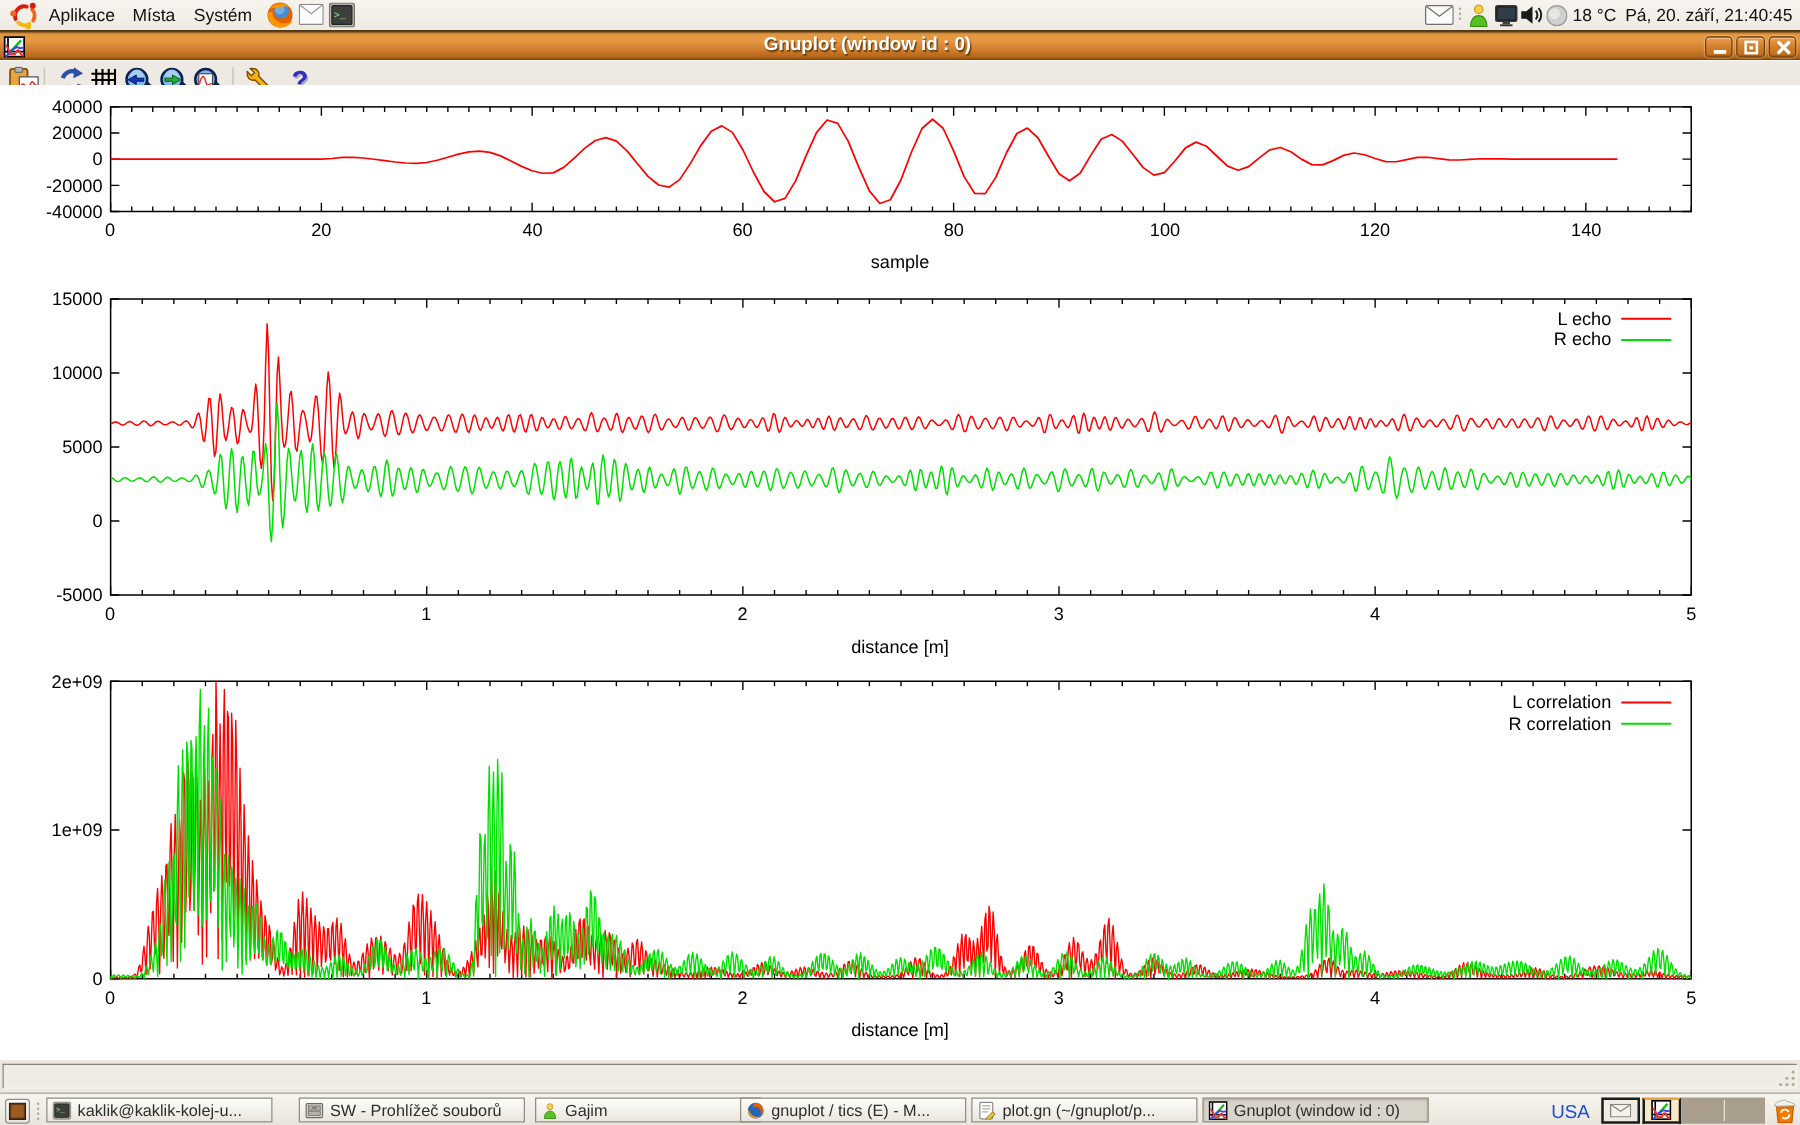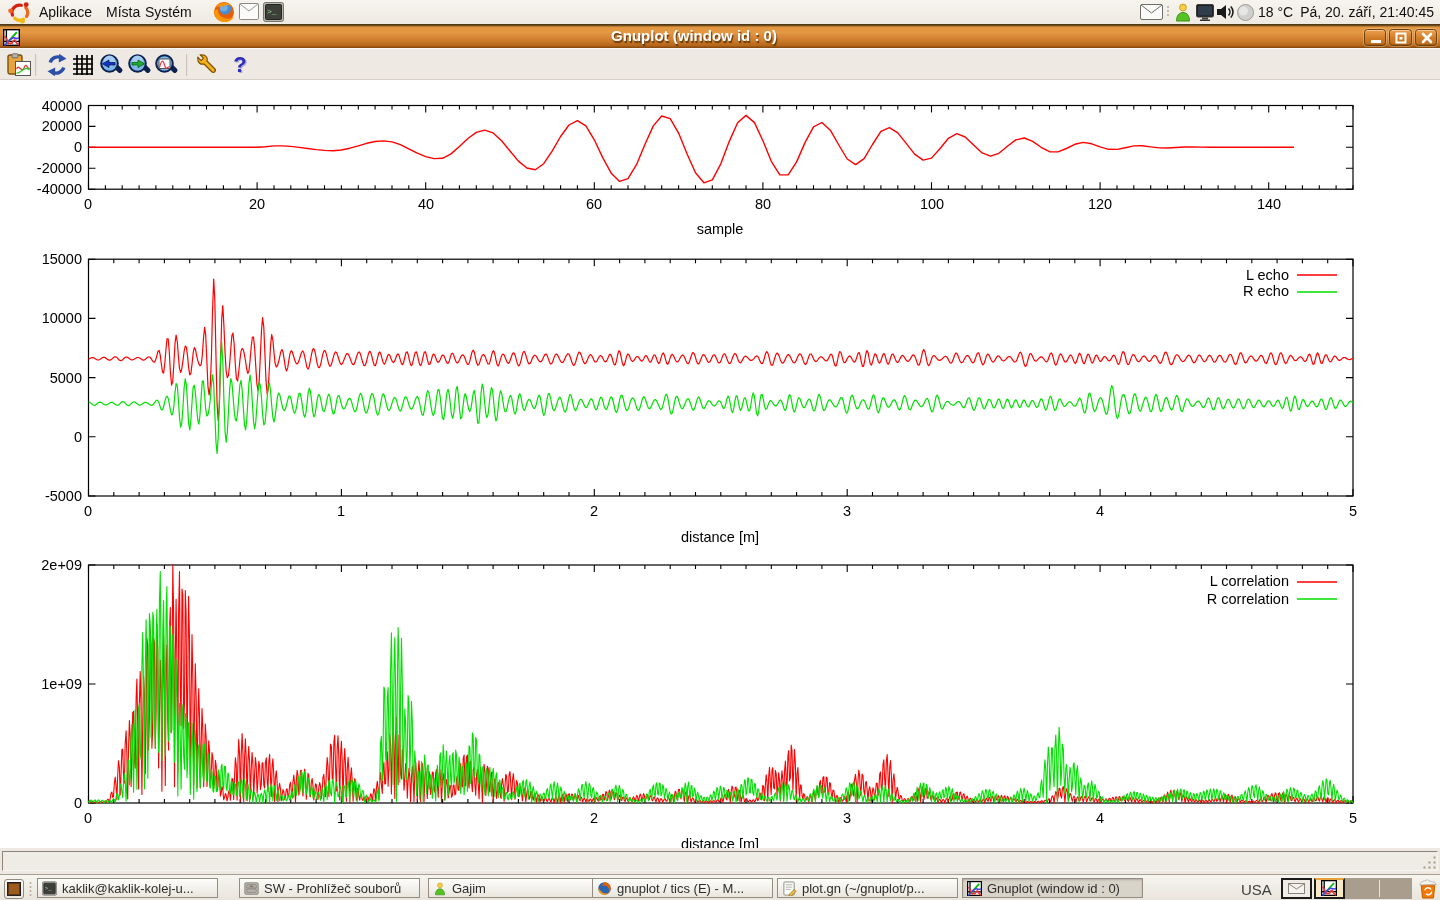--- a/index.html
+++ b/index.html
@@ -6,21 +6,21 @@
 .abs{position:absolute}
 #panel{left:0;top:0;width:1440px;height:40px;background:linear-gradient(#f7f4ef,#ebe7df 80%,#e4dfd6)}
 #panel .menu{top:3.5px;font-size:14px;color:#101010}
 #titlebar{left:0;top:24px;width:1440px;height:24px;
 background:linear-gradient(180deg,#483312 0,#5b3f16 5%,#e1953f 13%,#e59943 35%,#d8893a 52%,#cb7b29 70%,#b4661a 90%,#8f4e10 97%,#7d460e 100%)}
 #title-text{width:1388px;text-align:center;top:27px;font-size:15px;font-weight:bold;color:#fff;text-shadow:1px 1.5px 1px rgba(70,35,0,.75)}
 .tbtn{top:28.5px;width:22.5px;height:17.5px;border:1px solid #6b4312;border-radius:3.5px;
 background:linear-gradient(#eca050,#d07c26 55%,#c06c1c);box-shadow:0 0 0 1px rgba(248,215,165,.38),inset 0 1px 0 rgba(255,255,255,.4),inset 0 -1px 0 rgba(0,0,0,.15)}
 #toolbar{left:0;top:48px;width:1440px;height:32px;background:#eeeae3;border-top:1px solid #f9f7f3;border-bottom:1px solid #d7d1c7}
 .tsep{top:5px;width:2px;height:22px;background:linear-gradient(90deg,#b9b2a5,#f7f5f0)}
-#content{left:0;top:88px;width:1440px;height:768px;background:#fff}
+#content{left:0;top:68px;width:1440px;height:768px;background:#fff}
 #statusbar{left:0;top:848px;width:1440px;height:26px;background:#ede9e2}
 #statusfield{left:2px;top:3px;width:1436px;height:20px;background:#efece5;
 border:1px solid;border-color:#8b857a #f7f5f0 #f7f5f0 #8b857a}
 #taskbar{left:0;top:874px;width:1440px;height:26px;border-top:1px solid #a59e91;
 background:linear-gradient(#f7f5f0,#e9e5dc);}
 .task{top:878px;height:20px;width:181px;border:1px solid #958d80;border-radius:0;
 background:linear-gradient(#fdfdfb,#eae6de);font-size:13px;color:#2d2d2b;
 white-space:nowrap;overflow:hidden;display:flex;align-items:center;padding:0 4px;gap:5px}
 .task.active{background:#d9d4ca;box-shadow:inset 0 1px 2px rgba(0,0,0,.2)}
 .task svg{flex:0 0 auto}
@@ -32,21 +32,21 @@
    <path d="M18.5 6.9a7.8 7.8 0 0 1 .9 9.2" stroke="#ef661c" stroke-width="3.3"></path>
    <path d="M16.2 18.9a7.8 7.8 0 0 1-9.2 -0.9" stroke="#f2ba10" stroke-width="3.3"></path>
    <path d="M4.7 14.8a7.8 7.8 0 0 1 9.2-10.3" stroke="#d6200e" stroke-width="3.3"></path>
   </g>
   <circle cx="19" cy="3.8" r="2.5" fill="#d6200e"></circle>
   <circle cx="2.7" cy="10.2" r="2.5" fill="#ef661c"></circle>
   <circle cx="15.1" cy="21" r="2.5" fill="#f2ba10"></circle>
  </svg>
  <div class="abs menu" style="left:39px">Aplikace</div>
  <div class="abs menu" style="left:106px">Místa</div>
- <div class="abs menu" style="left:145px">Systém</div>
+ <div class="abs menu" style="left:155px">Systém</div>
  <svg class="abs" style="left:212px;top:0" width="24" height="24" viewBox="0 0 24 24">
   <circle cx="12" cy="12" r="10" fill="#e66000"></circle>
   <circle cx="13.2" cy="8.8" r="6" fill="#4a8ad0"></circle>
   <circle cx="11.8" cy="7.6" r="4" fill="#74aede"></circle>
   <path d="M3.3 7.6C7.5 1.2 16.5 1.5 20.8 7c-3.4-2.6-7.6-2.4-10.2-.3C8 5.6 5.4 6.2 3.3 7.6z" fill="#ff9500"></path>
   <path d="M2.2 10.5c-.4 5.5 3.4 10.6 9.3 11.4 4.6.6 8.7-1.7 10.6-5.5-2.8 2.4-6.8 3.1-10.2 1.6C7.6 16.2 5.6 13 6 9.4 4.5 9.4 3.1 9.8 2.2 10.5z" fill="#ff9500"></path>
  </svg>
  <svg class="abs" style="left:239px;top:3px" width="20" height="17" viewBox="0 0 20 17">
   <rect x="0.5" y="0.5" width="19" height="16" rx="1" fill="#fbfbf9" stroke="#8a8a88"></rect>
   <path d="M1 1l9 7 9-7" fill="none" stroke="#9a9a98"></path>
@@ -289,21 +289,21 @@
  <svg width="15" height="15" viewBox="0 0 16 16">
 <rect x="0.5" y="0.5" width="15" height="15" fill="#fff" stroke="#000" stroke-width="1.6"></rect>
 <path d="M3.2 1v12.6M1 11.6h14" stroke="#000" stroke-width="1.3" fill="none"></path>
 <path d="M3 14 13 3" stroke="#00c000" stroke-width="1.8" fill="none"></path>
 <path d="M1.5 15.5 6 10.5 9 8.5c1.5-1 2 .5 3.5.5l2.5-.5" stroke="#4444ee" stroke-width="1.6" fill="none"></path>
 <path d="M1.5 6.5 3.5 9.5 5 13.5h3.5c1-3 2.5-3.5 3-2.5l1.5 2.5 2 1.5" stroke="#ee3333" stroke-width="1.6" fill="none"></path>
 </svg>
  <span>Gnuplot (window id : 0)</span>
   </div>
 
-<div class="abs" style="left:1241px;top:881px;font-size:15px;color:#404040">USA</div>
+<div class="abs" style="left:1241px;top:881px;font-size:15px;color:#1d4ed8">USA</div>
 <div class="abs" style="left:1281px;top:877.5px;width:31px;height:21px;border:2px solid #1b1b19;background:#f0ece5">
  <svg style="position:absolute;left:5px;top:3px" width="17" height="11" viewBox="0 0 17 11">
       <rect x="0.5" y="0.5" width="16" height="10" fill="#f5f3ee" stroke="#8a857c"></rect>
       <path d="M1 1l7.5 5L16 1" fill="none" stroke="#8a857c"></path>
     </svg>
 </div>
 <div class="abs" style="left:1314px;top:877.5px;width:31px;height:21px;border:2px solid #1b1b19;border-top-color:#e8a33d;background:#f9e8c6">
  <div style="position:absolute;left:5px;top:0.5px"><svg width="16" height="16" viewBox="0 0 16 16">
 <rect x="0.5" y="0.5" width="15" height="15" fill="#fff" stroke="#000" stroke-width="1.6"></rect>
 <path d="M3.2 1v12.6M1 11.6h14" stroke="#000" stroke-width="1.3" fill="none"></path>

